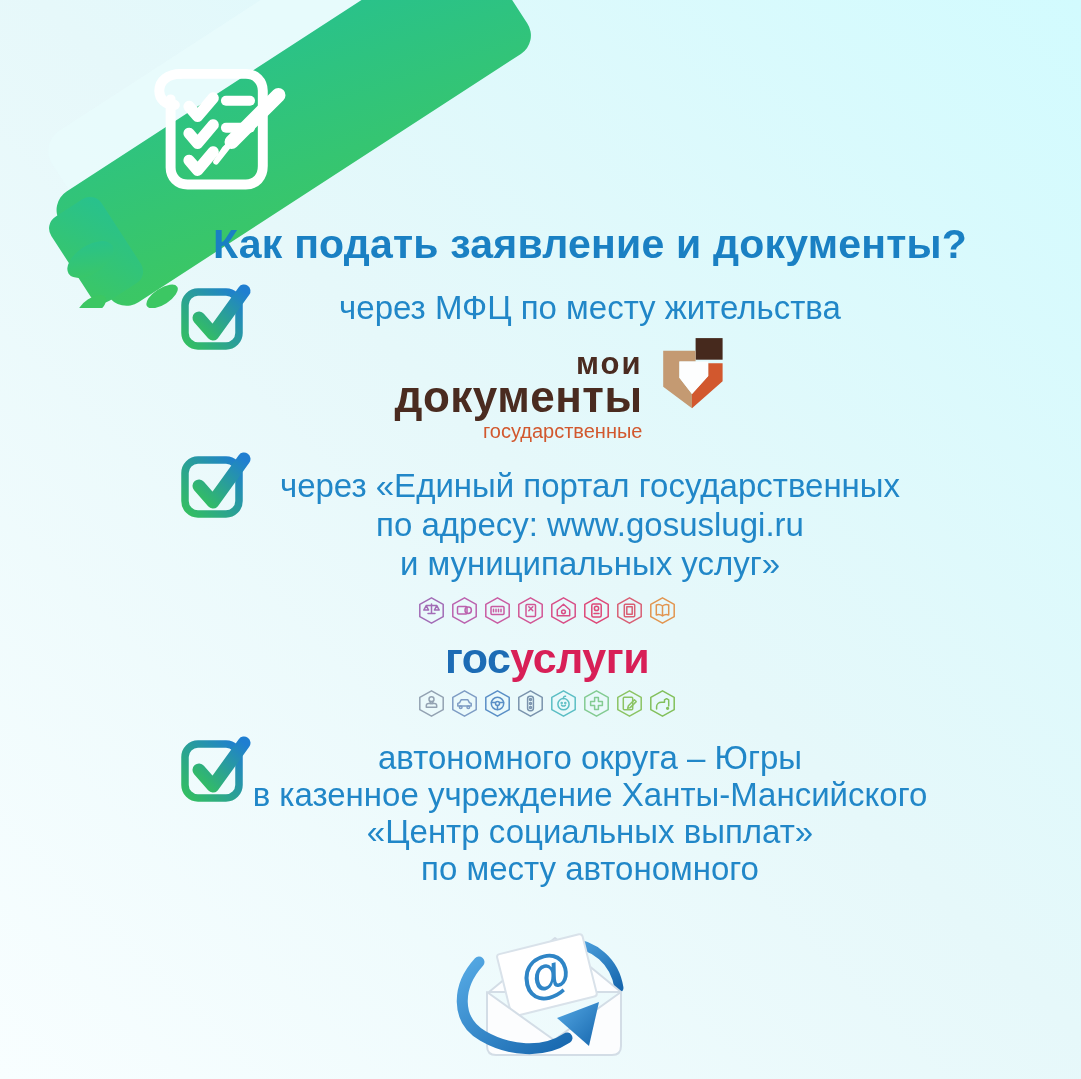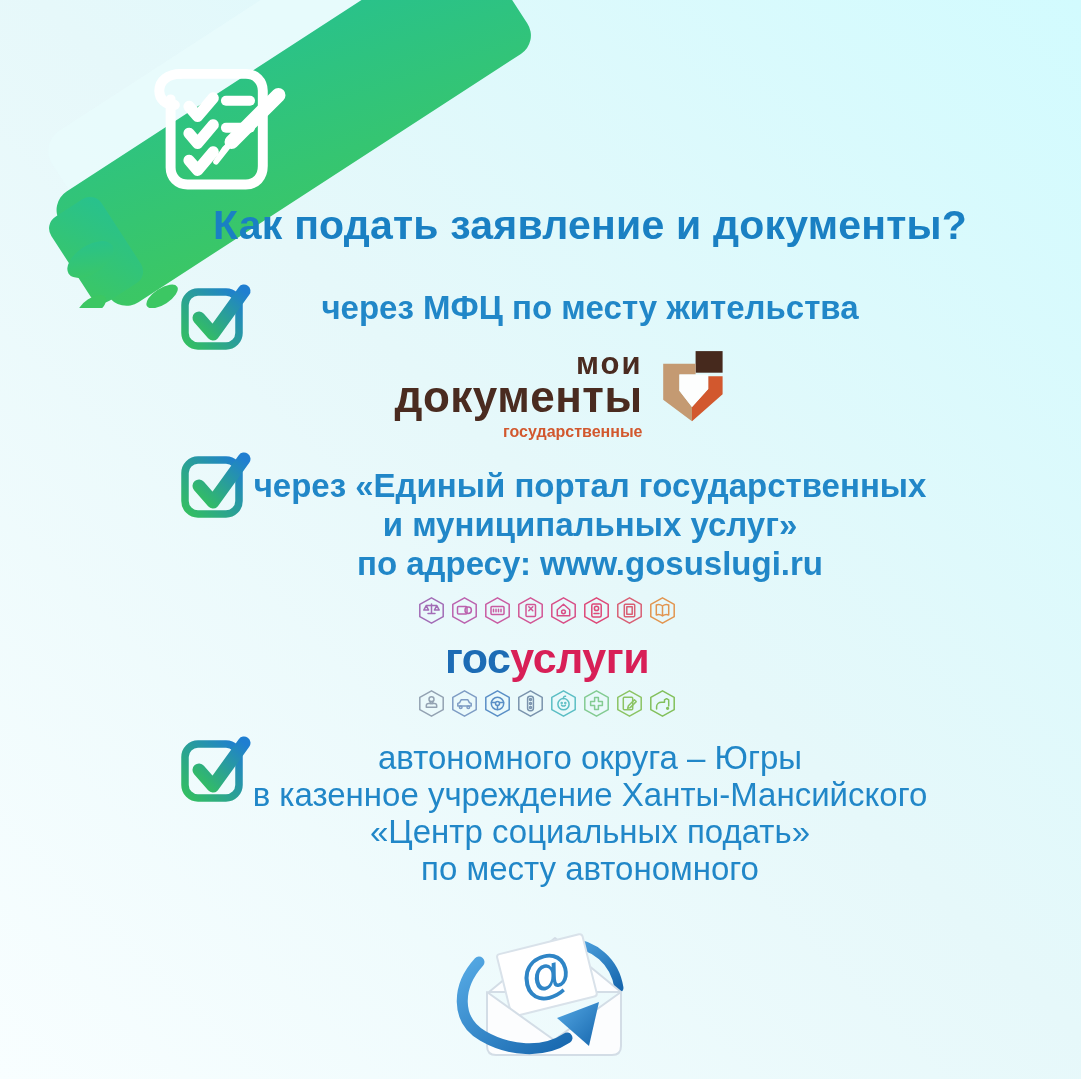--- a/index.html
+++ b/index.html
@@ -15,34 +15,34 @@
   .abs{position:absolute;}
   
   .col-text{position:absolute;left:99px;right:0;text-align:center;}
   .col-logo{position:absolute;left:13px;right:0;text-align:center;}
 
   .title{
     margin:0;font-size:41px;line-height:48px;font-weight:bold;
     color:var(--title,#1a80c3);letter-spacing:.2px;
   }
   .btext{font-size:33px;color:var(--body-text,#2187c8);}
-  .btext.lh39 div{line-height:39px;font-weight:bold;}
+  .btext.lh39 div{line-height:39px;}
   .btext.lh37 div{line-height:37px;}
 
   
   .chk{width:80px;height:80px;}
 
   
-  .md-inner{display:inline-flex;align-items:center;gap:14px;}
+  .md-inner{display:inline-flex;align-items:flex-start;gap:14px;}
   .md-text{text-align:right;}
   .md-moi{font-weight:bold;font-size:31px;line-height:26px;margin-top:16px;
     color:var(--md-brown,#4a2b20);letter-spacing:2px;}
   .md-dok{font-weight:bold;font-size:44px;line-height:40px;
     color:var(--md-brown,#4a2b20);letter-spacing:.5px;margin-left:29px;}
-  .md-sub{margin-top:5px;font-weight:bold;font-size:16px;line-height:19px;
+  .md-sub{margin-top:5px;font-weight:normal;font-size:20px;line-height:19px;
     color:var(--md-orange,#d2582e);}
   .md-shield{width:72px;height:80px;}
 
   
   .grow{display:flex;justify-content:center;gap:4px;left:13px;right:0;position:absolute;}
   .hexicon{width:29px;height:29px;fill:none;stroke:currentColor;
     stroke-width:1.5;stroke-linecap:round;stroke-linejoin:round;}
   .gword{font-size:43px;font-weight:bold;line-height:50px;letter-spacing:-.5px;}
   .ggos{color:var(--gos-blue,#1d6cb5);text-align:center;}
   .gusl{color:var(--gos-red,#d81f57);}
@@ -91,21 +91,21 @@
     <path d="M30 14 C21 14 15 19 15 26 C15 32 19.5 36 26 36"></path>
     <path d="M36 37 l6 7 11 -13" stroke-width="8"></path>
     <path d="M36 56 l6 7 11 -13" stroke-width="8"></path>
     <path d="M36 75 l6 7 11 -13" stroke-width="8"></path>
     <path d="M62 33 H79"></path>
     <path d="M62 52 H79"></path>
     <path d="M99 29 L66 62" stroke-width="10"></path>
     <path d="M66 62 L55 76 L61 67 Z" fill="#ffffff" stroke-width="4"></path>
   </svg>
 
-  <h1 class="title col-text" style="top:201px">Как подать заявление и документы?</h1>
+  <h1 class="title col-text" style="top:220px">Как подать заявление и документы?</h1>
 
   <svg class="chk abs" style="left:175px;top:276px" viewBox="0 0 80 80">
       <use href="#chk-shape"></use>
     </svg>
   <div class="btext lh39 col-text" style="top:288px">
     <div>через МФЦ по месту жительства</div>
   </div>
 
   <div class="col-logo" style="top:335px">
     <div class="md-inner">
@@ -123,22 +123,22 @@
         <polygon points="26,28 58,28 58,44 40,64 26,46" fill="#fdfefe"></polygon>
       </svg>
     </div>
   </div>
 
   <svg class="chk abs" style="left:175px;top:444px" viewBox="0 0 80 80">
       <use href="#chk-shape"></use>
     </svg>
   <div class="btext lh39 col-text" style="top:466px">
     <div>через «Единый портал государственных</div>
+    <div>по адресу: www.gosuslugi.ru</div>
     <div>и муниципальных услуг»</div>
-    <div>по адресу: www.gosuslugi.ru</div>
   </div>
 
   <div class="grow" style="top:596px" id="icons-top">
       <svg class="hexicon" viewBox="0 0 29 29" style="color:#a26cb6">
         <path d="M14.5 1.8 L26.2 8.3 V20.7 L14.5 27.2 L2.8 20.7 V8.3 Z"></path>
         <path d="M14.5 8v9.5M11 17.5h7M9.2 9.5h10.6M9.2 9.5l-2.4 4.6h4.8zM19.8 9.5l-2.4 4.6h4.8z"></path>
       </svg>
       <svg class="hexicon" viewBox="0 0 29 29" style="color:#bb62ae">
         <path d="M14.5 1.8 L26.2 8.3 V20.7 L14.5 27.2 L2.8 20.7 V8.3 Z"></path>
         <rect x="7.5" y="10.5" width="9.5" height="7.5" rx="1"></rect>
@@ -224,21 +224,21 @@
         <circle cx="19.6" cy="19.3" r=".9"></circle>
       </svg>
     </div>
 
   <svg class="chk abs" style="left:175px;top:728px" viewBox="0 0 80 80">
       <use href="#chk-shape"></use>
     </svg>
   <div class="btext lh37 col-text" style="top:739px">
     <div>автономного округа – Югры</div>
     <div>в казенное учреждение Ханты-Мансийского</div>
-    <div>«Центр социальных подать»</div>
+    <div>«Центр социальных выплат»</div>
     <div>по месту автономного</div>
   </div>
 
   <svg class="abs" style="left:449px;top:928px" width="200" height="138" viewBox="0 0 200 138">
     <path d="M118 14 C146 16 166 34 170 60" fill="none" stroke="url(#arrowg)" stroke-width="9" stroke-linecap="round"></path>
     <polygon points="40,64 106,10 172,64" fill="#fdfeff" stroke="#d3dde6" stroke-width="2" stroke-linejoin="round"></polygon>
     <g transform="rotate(-14 95 48)">
       <rect x="54" y="16" width="88" height="64" rx="3" fill="#ffffff" stroke="#d9e2ea" stroke-width="2"></rect>
       <text x="97" y="64" text-anchor="middle" font-size="52" font-weight="bold" fill="#2f85c6" font-family="Liberation Sans, DejaVu Sans, sans-serif">@</text>
     </g>

